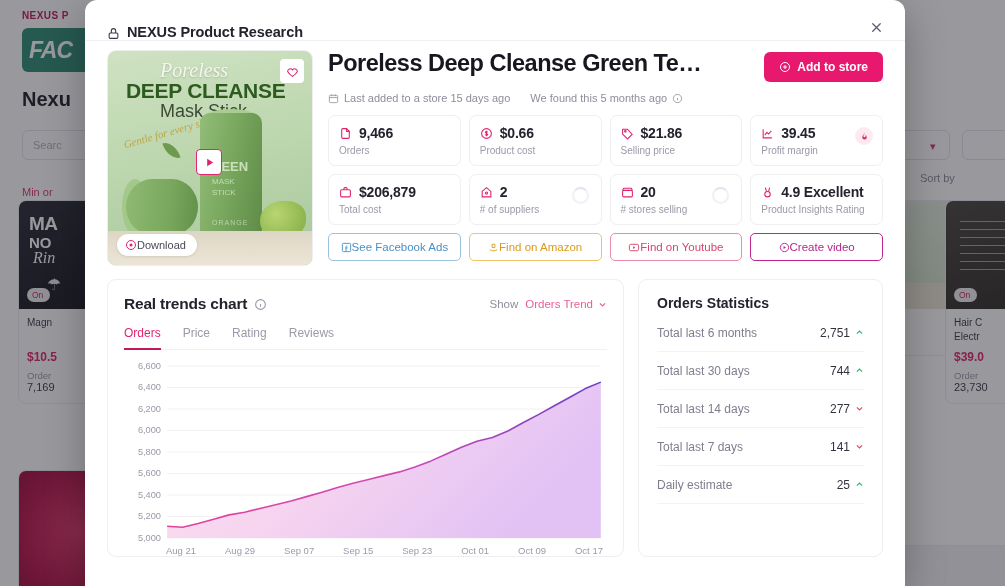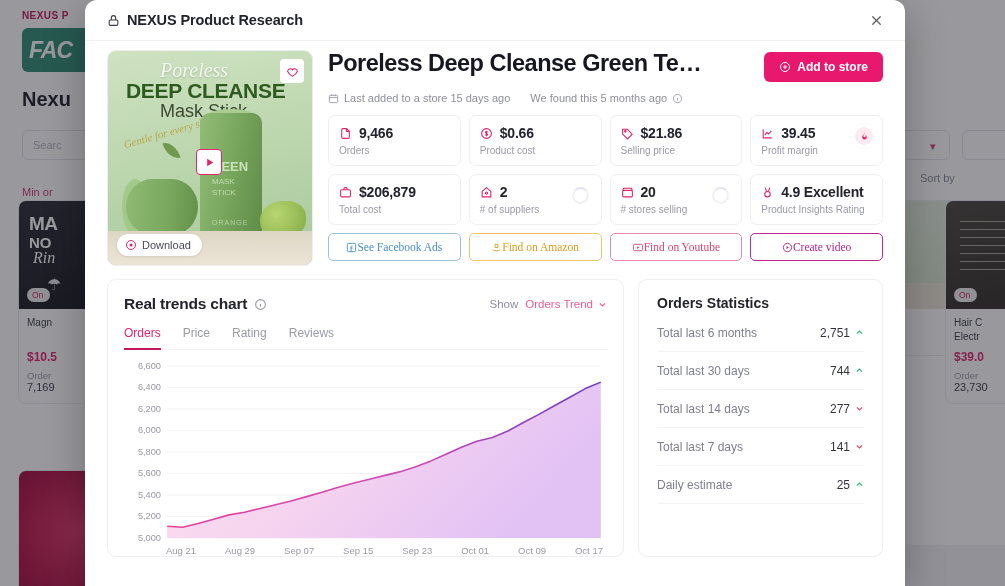--- a/index.html
+++ b/index.html
@@ -72,21 +72,21 @@
 
   #scrim { position: absolute; inset: 0; background: rgba(28,28,38,.45); }
 
   
   #modal {
     position: absolute; top: 0; left: 85px; width: 820px; height: 586px;
     background: #fff; border-radius: 12px 12px 0 0;
     box-shadow: 0 10px 42px rgba(0,0,0,.28);
     overflow: hidden;
   }
-  .modal-head { height: 41px; display: flex; align-items: center;
+  .modal-head { height: 41px; display: flex; align-items: flex-end;
     padding: 0 16px 0 22px; border-bottom: 1px solid #f0f0f4; }
   .modal-title { font-size: 14.5px; font-weight: 700; color: #23232e; letter-spacing: -.1px; }
   .lock { margin-right: 7px; display: inline-flex; }
   .close-btn { margin-left: auto; width: 26px; height: 26px; border-radius: 5px;
     display: flex; align-items: center; justify-content: center; cursor: pointer;
     color: #5a5a68; }
 
   .modal-body { padding: 9px 22px 0 22px; }
   .top-row { display: flex; gap: 15px; }
 
@@ -120,21 +120,21 @@
     background: radial-gradient(circle at 35% 35%, #b9d66f, #7da83f); border-radius: 50% 40% 50% 45%; opacity:.95;}
   .sandbar { position:absolute; left:0; right:0; bottom:0; height: 34px;
     background: linear-gradient(180deg,#ded6c4,#ece5d6); }
   .heart-box { position:absolute; top: 8px; right: 8px; width: 24px; height: 24px;
     background:#fff; border-radius:4px; display:flex; align-items:center; justify-content:center;
     cursor:pointer; }
   .play-box { position:absolute; left: 88px; top: 98px; width: 26px; height: 26px;
     background:#fff; border:1.5px solid #e0246e; border-radius:4px;
     display:flex; align-items:center; justify-content:center; cursor:pointer; }
   .dl-box { position:absolute; left: 9px; bottom: 9px; background:#fff; border-radius: 13px;
-    height: 22px; display:flex; align-items:center; gap:5px; padding: 0 11px 0 8px;
+    height: 22px; display:flex; align-items:center; padding: 0 11px 0 8px;
     font-size: 11px; color:#4a4a58; cursor:pointer; box-shadow:0 1px 3px rgba(0,0,0,.1); }
 
   
   .pright { flex: 1; min-width: 0; }
   .title-row { display: flex; align-items: flex-start; gap: 12px; }
   .ptitle { font-size: 23.5px; font-weight: 700; color: #17171f; letter-spacing: -.5px;
     line-height: 1.15; flex: 1; min-width: 0; white-space: nowrap; overflow: hidden; }
   .add-btn { flex: 0 0 auto; background: #e8186e; color: #fff; border: 0; border-radius: 6px;
     height: 30px; padding: 0 15px; font-size: 12px; font-weight: 600; cursor: pointer;
     display: flex; align-items: center; gap: 6px; font-family: inherit; margin-top: 2px; }
@@ -150,21 +150,21 @@
   .stat-val { font-size: 14px; font-weight: 600; color: #23232e; letter-spacing:-.2px; }
   .stat-lab { font-size: 10px; color: #9a9aa8; margin-top: 4px; }
   .stat-badge { position: absolute; right: 9px; top: 11px; width: 18px; height: 18px;
     border-radius: 50%; background: #fdeaf1; display:flex; align-items:center; justify-content:center; }
   .spinner { position:absolute; right: 12px; top: 12px; width: 17px; height: 17px;
     border: 2px solid #f0f0f6; border-top-color: #e3e3ef; border-radius: 50%; }
 
   .action-row { display: grid; grid-template-columns: repeat(4, 1fr); gap: 8px; margin-top: 8px; }
   .act { height: 28px; border-radius: 5px; background: #fff; font-size: 11.5px;
     display: flex; align-items: center; justify-content: center; cursor: pointer;
-    font-family: Liberation Serif, serif; }
+    font-family: Liberation Sans, sans-serif; }
   .act-fb { border: 1px solid #9cc3dd; color: #4a90c4; }
   .act-az { border: 1px solid #f0c36a; color: #d99b1f; }
   .act-yt { border: 1px solid #e98ca8; color: #d6456e; }
   .act-cv { border: 1px solid #c0258e; color: #b3258a; }
 
   
   .lower { display: flex; gap: 14px; margin-top: 13px; }
   .panel { border: 1px solid #eeeef3; border-radius: 9px; background: #fff; }
   .panel-trends { flex: 1; min-width: 0; padding: 15px 16px 0; }
   .panel-stats { width: 245px; flex: 0 0 245px; padding: 15px 18px 0; }

